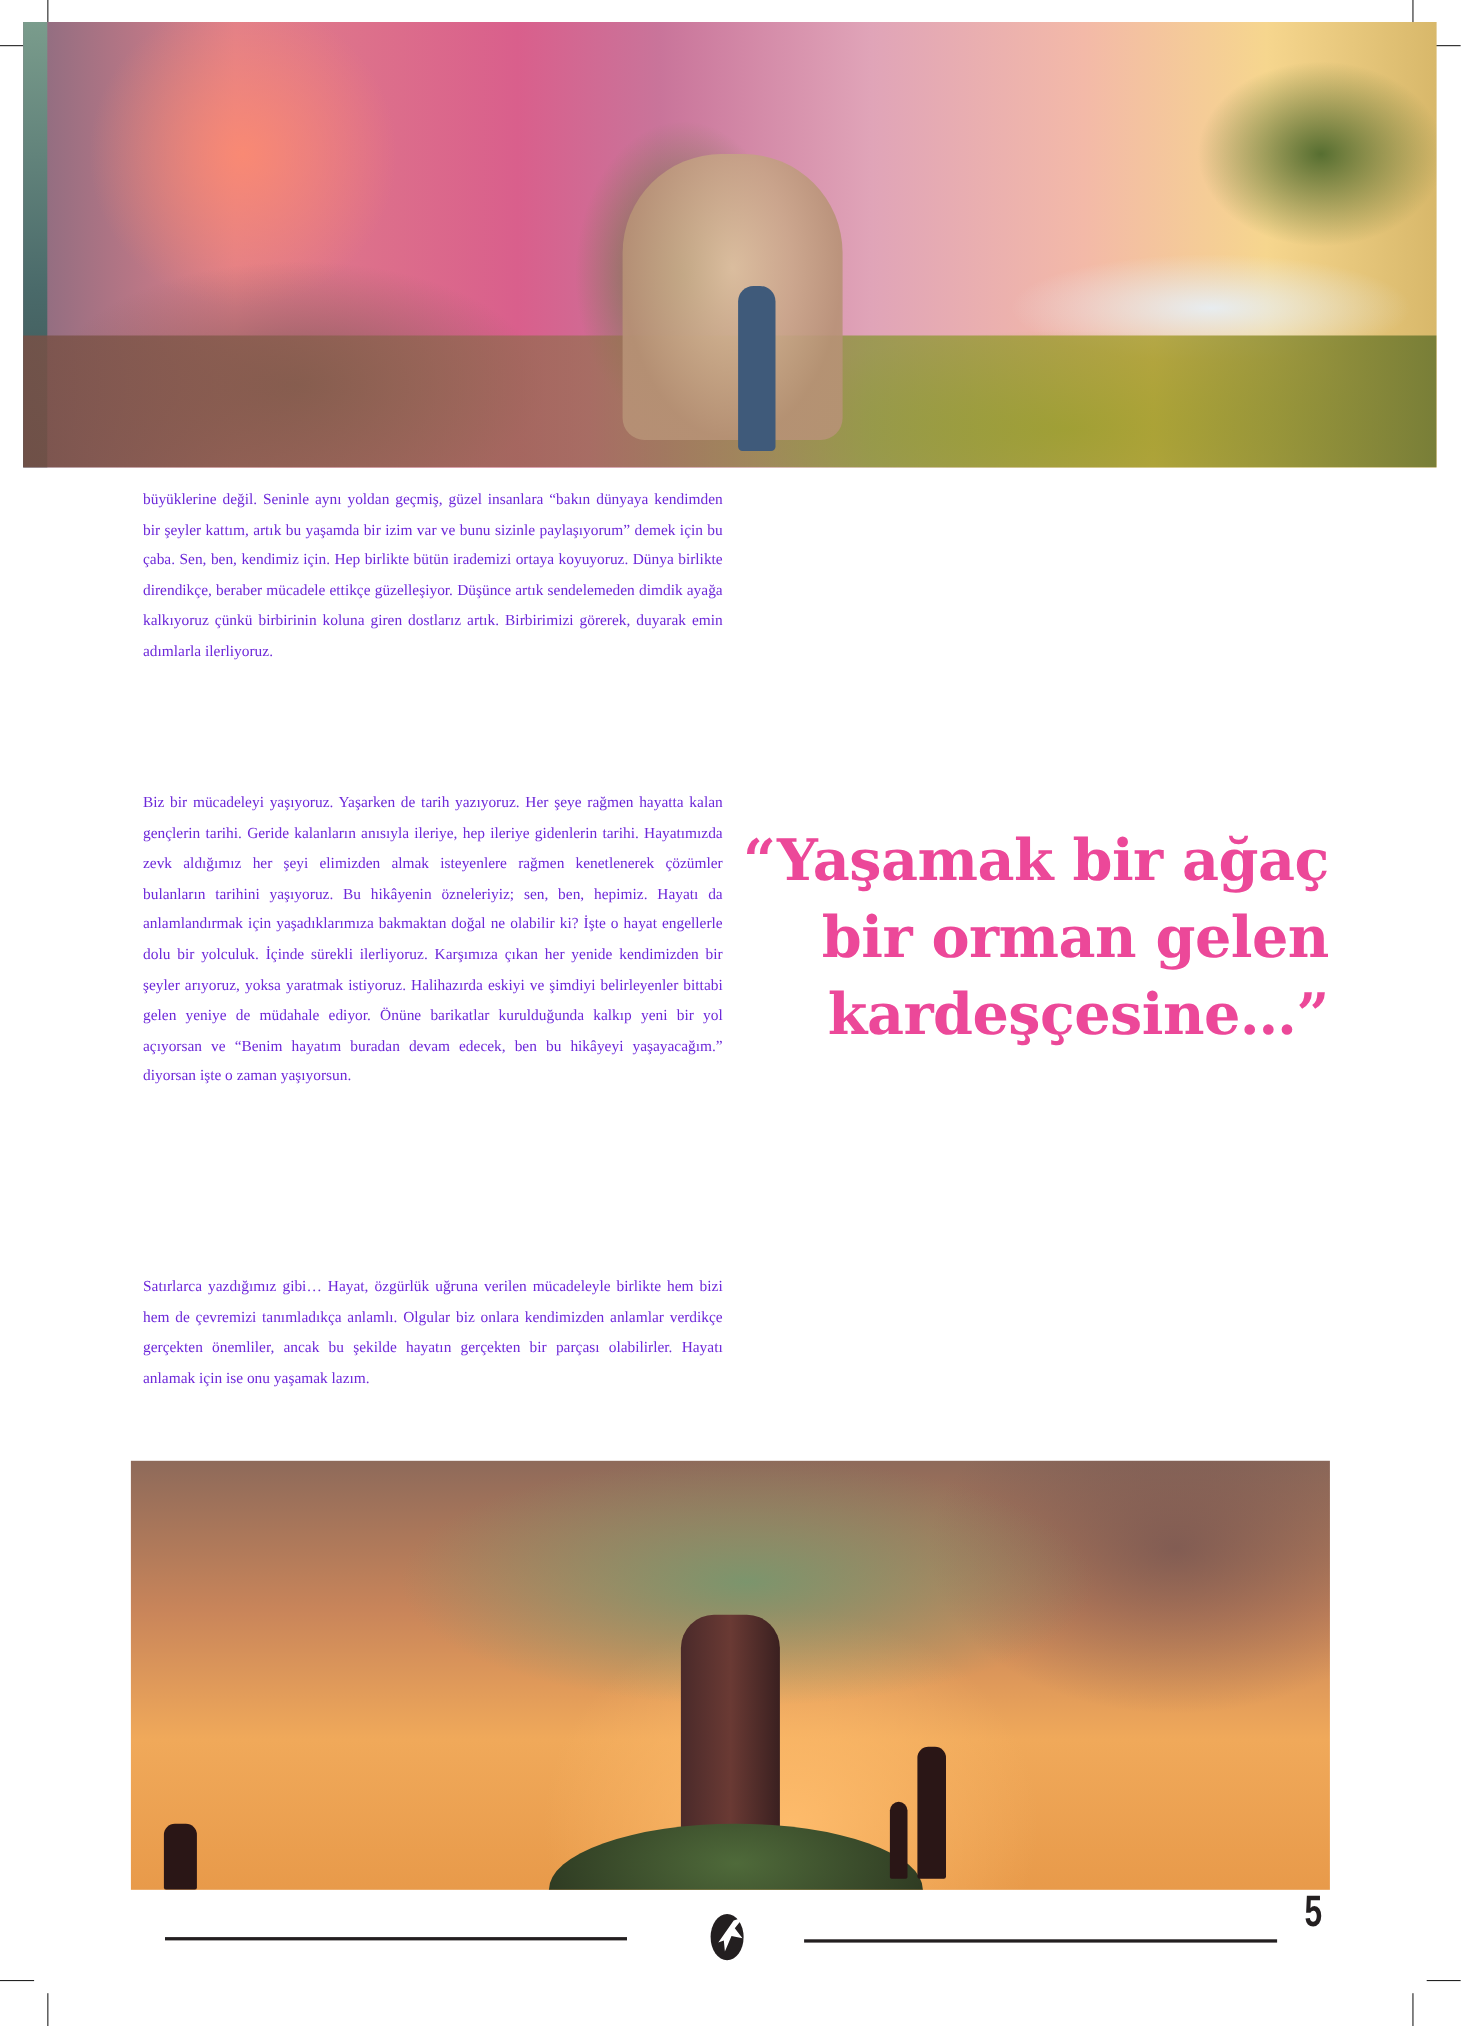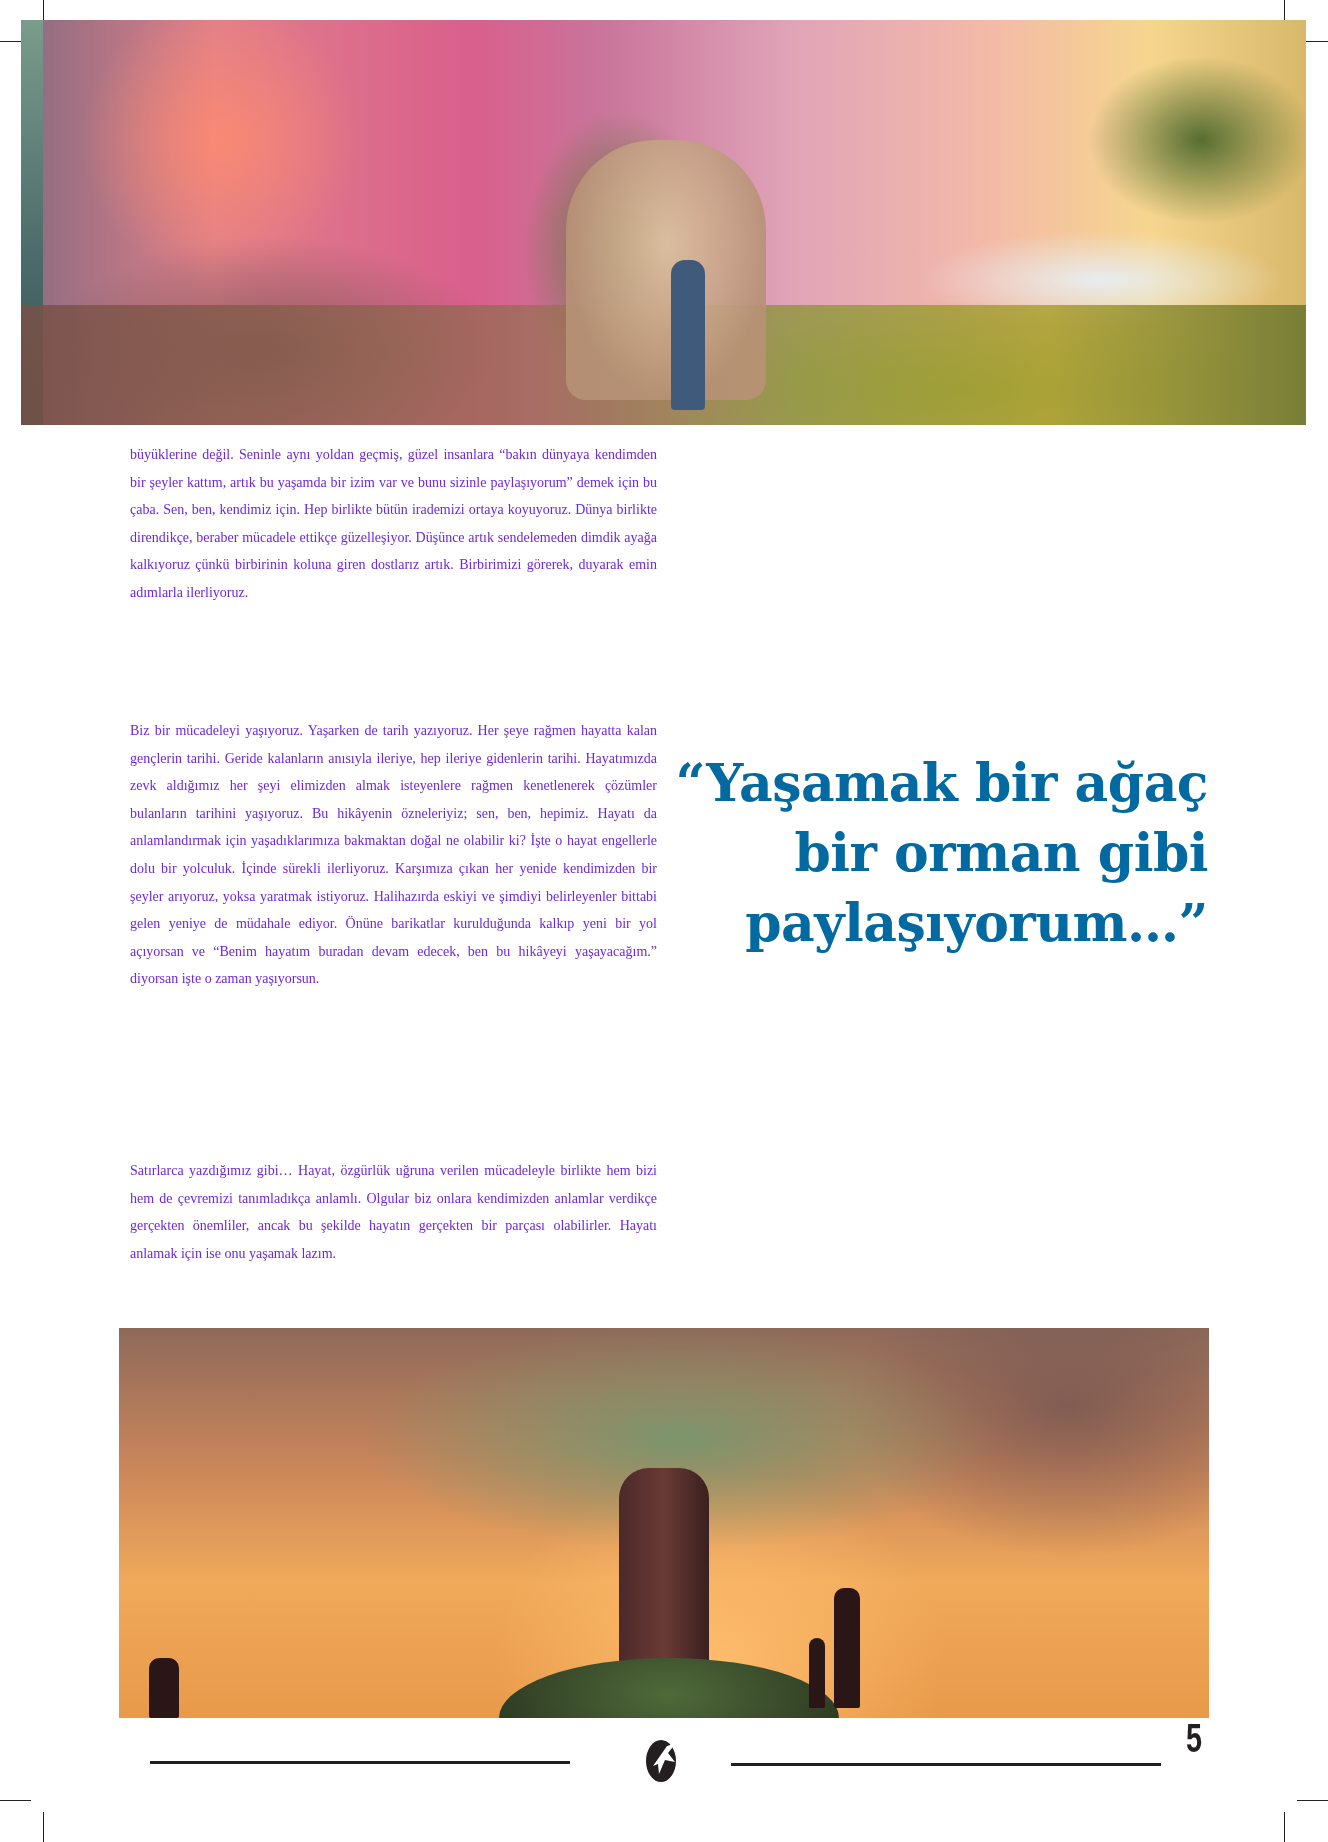--- a/index.html
+++ b/index.html
@@ -31,21 +31,21 @@
   .bottom-image .trunk { position:absolute; left:500px; top:140px; width:90px; height:220px; background:linear-gradient(90deg,#4a2a2a,#6a3a34,#3a2020); border-radius:30px 30px 10px 10px; }
   .bottom-image .hill { position:absolute; left:380px; top:330px; width:340px; height:120px; background:radial-gradient(ellipse at 50% 30%, #4f6a3a, #2e3a22 75%); border-radius:50% 50% 0 0; }
   .bottom-image .figure { position:absolute; background:#2a1616; border-radius:10px 10px 2px 2px; }
 
   .body-text { position:absolute; left:130px; width:527px; font-size:14px; line-height:27.6px; color:#6d28d9; text-align:justify; }
   .body-text p { margin:0; hyphens:manual; }
   #para1 { top:441px; }
   #para2 { top:717px; }
   #para3 { top:1157px; }
 
-  .pull-quote { position:absolute; right:120px; top:748px; width:560px; text-align:right; color:#0369a1;
+  .pull-quote { position:absolute; right:120px; top:748px; width:560px; text-align:right; color:#ec4899;
     font-family:"DejaVu Serif", "Liberation Serif", serif; font-weight:bold; font-size:52px; line-height:70px; letter-spacing:-0.5px; }
   .pull-quote span { display:block; }
 
   .footer-line { position:absolute; height:3px; background:#231f20; }
   .logo { position:absolute; left:645px; top:1738px; width:36px; height:45px; }
   .page-number { position:absolute; left:1186px; top:1716px; font-family:"Liberation Sans", "DejaVu Sans", sans-serif; font-weight:bold; font-size:40px; color:#231f20; transform:scaleX(0.72); transform-origin:left top; }
 </style>
 </head>
 <body>
 
@@ -70,22 +70,22 @@
 </div>
 <div class="body-text" id="para2">
   <p>Biz bir mücadeleyi yaşıyoruz. Yaşarken de tarih yazıyoruz. Her şeye rağmen hayatta kalan gençlerin tarihi. Geride kalanların anısıyla ileriye, hep ileriye gidenlerin tarihi. Hayatımızda zevk aldığımız her şeyi elimizden almak iste­yenlere rağmen kenetlenerek çözümler bulanların tarihi­ni yaşıyoruz. Bu hikâyenin özneleriyiz; sen, ben, hepimiz. Hayatı da anlamlandırmak için yaşadıklarımıza bakmak­tan doğal ne olabilir ki? İşte o hayat engellerle dolu bir yolculuk. İçinde sürekli ilerliyoruz. Karşımıza çıkan her yenide kendimizden bir şeyler arıyoruz, yoksa yaratmak istiyoruz. Halihazırda eskiyi ve şimdiyi belirleyenler bitta­bi gelen yeniye de müdahale ediyor. Önüne barikatlar ku­rulduğunda kalkıp yeni bir yol açıyorsan ve “Benim haya­tım buradan devam edecek, ben bu hikâyeyi yaşayacağım.” diyorsan işte o zaman yaşıyorsun.</p>
 </div>
 <div class="body-text" id="para3">
   <p>Satırlarca yazdığımız gibi… Hayat, özgürlük uğruna ve­rilen mücadeleyle birlikte hem bizi hem de çevremizi tanımladıkça anlamlı. Olgular biz onlara kendimizden anlamlar verdikçe gerçekten önemliler, ancak bu şekilde hayatın gerçekten bir parçası olabilirler. Hayatı anlamak için ise onu yaşamak lazım.</p>
 </div>
 
 <div class="pull-quote">
   <span>“Yaşamak bir ağaç</span>
-  <span>bir orman gibi</span>
-  <span>paylaşıyorum…”</span>
+  <span>bir orman gelen</span>
+  <span>kardeşçesine…”</span>
 </div>
 
 <div class="bottom-image" title="painting: large tree with paper-note leaves under an orange sky, a woman and child silhouetted beneath">
   <div class="trunk"></div>
   <div class="hill"></div>
   <div class="figure" style="left:715px;top:260px;width:26px;height:120px;"></div>
   <div class="figure" style="left:690px;top:310px;width:16px;height:70px;"></div>
   <div class="figure" style="left:30px;top:330px;width:30px;height:60px;"></div>
 </div>
 

